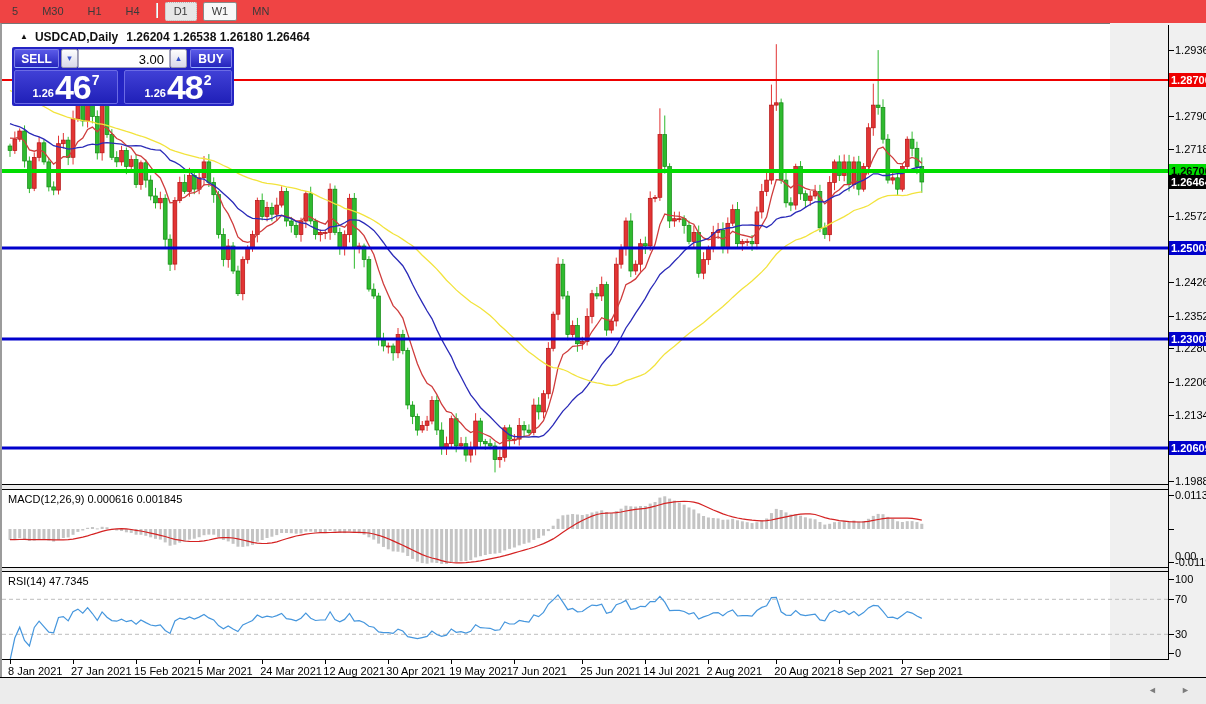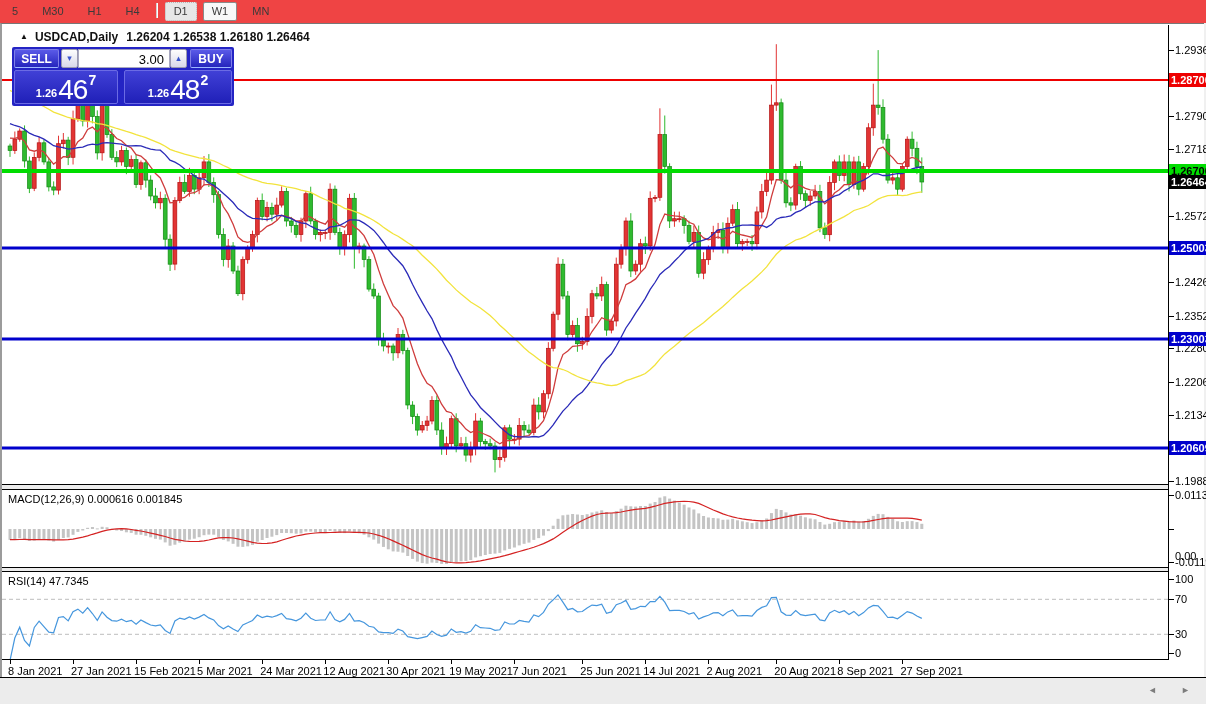--- a/index.html
+++ b/index.html
@@ -12,21 +12,21 @@
   #toolbar{position:absolute;left:0;top:0;width:1206px;height:23px;background:#ef4444;}
   .tf-btn{
     display:inline-block;height:17px;line-height:17px;margin:2px 3px 0 3px;padding:0 8px;
     font-size:11px;color:#3a3a3a;border:1px solid transparent;border-radius:2px;cursor:default;
   }
   .tf-btn.active{background:#e7e7e7;border:1px dotted #b5b5b5;}
   .tf-btn.framed{border:1px solid #8a8a8a;background:#f8f8f8;}
   .tf-sep{display:inline-block;width:1px;height:15px;background:#cfcfcf;vertical-align:middle;margin:0 4px;border-right:1px solid #fff;}
   
   #chart-window{
-    position:absolute;left:0;top:23px;width:1204px;height:654px;background:#ffffff;
+    position:absolute;left:0;top:23px;width:1110px;height:654px;background:#ffffff;
     border-left:2px solid #9b9b9b;border-top:1px solid #777;box-sizing:border-box;
   }
   #chart-window svg{position:absolute;left:0;}
   #main-svg{top:1px;}
   #macd-svg{top:466px;}
   #rsi-svg{top:548px;}
   .pane-divider{position:absolute;left:0;width:1167px;background:#ececec;border-top:1px solid #000;border-bottom:1px solid #000;box-sizing:border-box;}
   #divider-1{top:460px;height:6px;}
   #divider-2{top:543px;height:5px;}
   #rsi-bottom-line{position:absolute;left:0;top:635px;width:1167px;height:1px;background:#000;}
@@ -73,21 +73,21 @@
     font-size:13px;color:#000;
   }
   .price-block{
     position:absolute;top:23px;width:104px;height:34px;display:flex;align-items:flex-end;justify-content:center;
     background:linear-gradient(#4040d6,#2020b8);border:1px solid #6b6be4;border-radius:2px;box-sizing:border-box;
     color:#fff;padding-bottom:1px;
   }
   #sell-price{left:2px;}
   #buy-price{left:112px;width:108px;}
   .price-small{font-size:11px;font-weight:bold;margin:0 1px 3px 0;}
-  .price-big{font-size:28px;font-weight:normal;line-height:0.82;letter-spacing:-1px;}
+  .price-big{font-size:34px;font-weight:bold;line-height:0.82;letter-spacing:-1px;}
   .price-sup{font-size:14px;font-weight:bold;align-self:flex-start;margin:1px 0 0 1px;}
   
   #tabbar{position:absolute;left:0;top:677px;width:1206px;height:27px;background:#ececec;border-top:1px solid #000;box-sizing:border-box;}
   #tabs{position:absolute;left:14px;top:1px;height:21px;white-space:nowrap;}
   .tab{
     display:inline-block;height:20px;line-height:20px;padding:0 13px;font-size:12px;color:#5a5a5a;
     border-right:1px solid #b5b5b5;cursor:default;
   }
   .tab.active{
     background:#fff;color:#000;font-weight:bold;border:1px solid #000;border-bottom:none;

